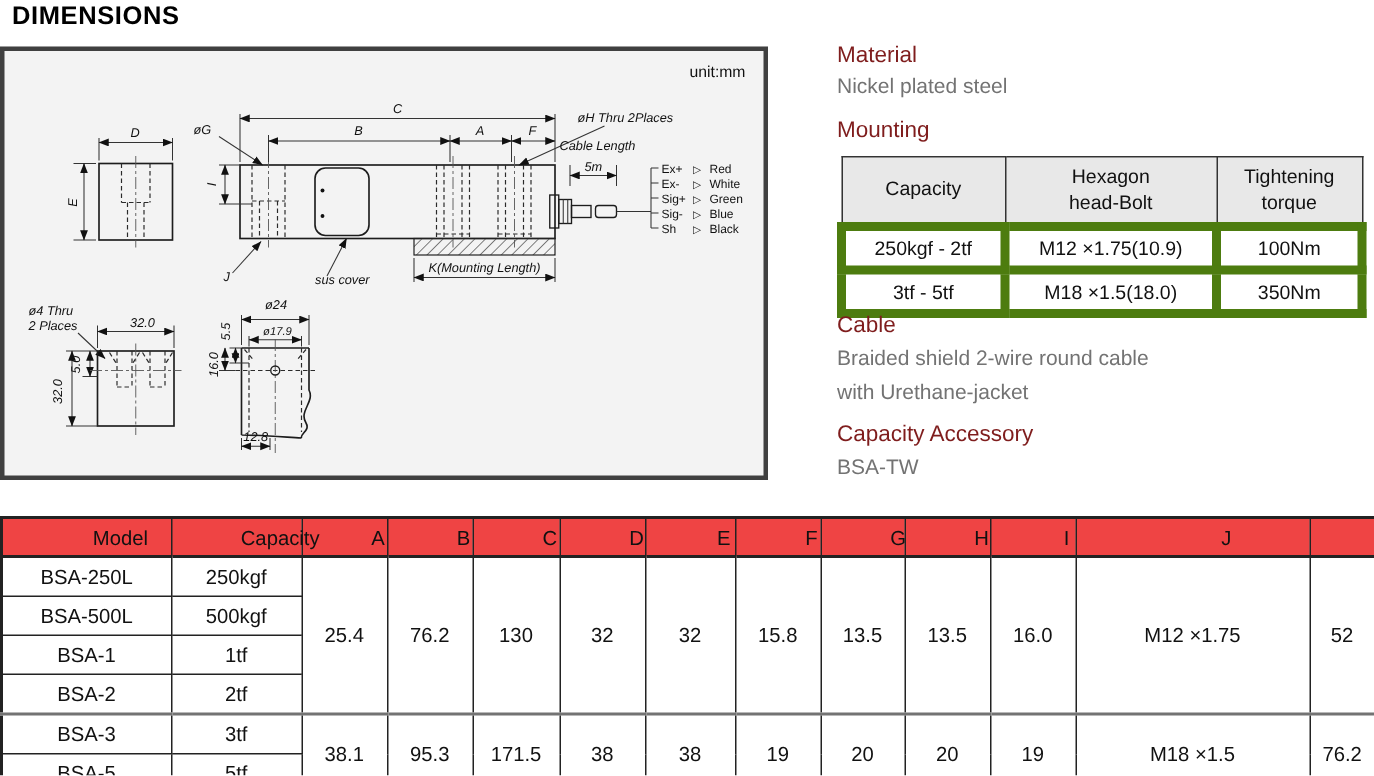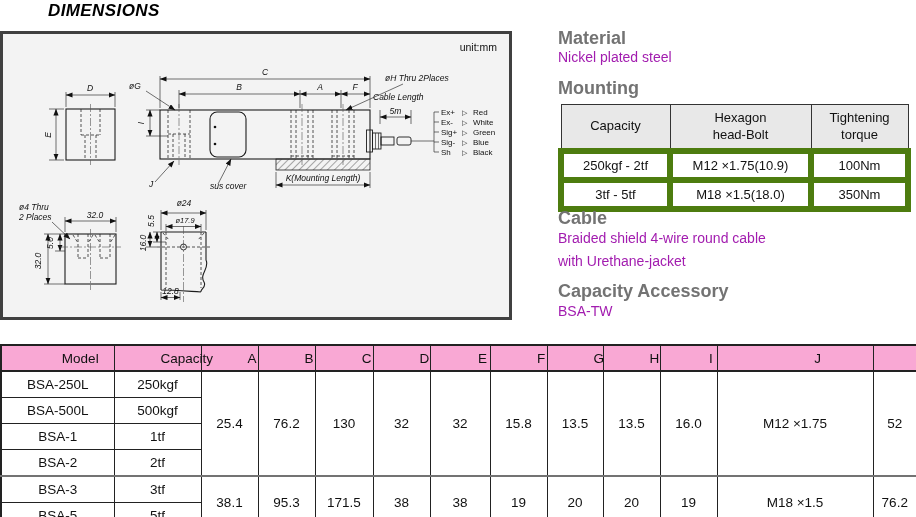--- a/index.html
+++ b/index.html
@@ -1,51 +1,51 @@
 <!DOCTYPE html>
 <html><head>
 <meta charset="utf-8">
 <style>
   html,body{margin:0;padding:0;background:#fff;}
   .page{position:relative;width:916px;height:517px;background:#fff;overflow:hidden;
         font-family:"Liberation Sans",sans-serif;color:#111;}
   
-  .title{position:absolute;left:8px;top:1px;font-style:italic;font-weight:bold;
-         font-size:17px;letter-spacing:.4px;color:#000;margin-left:40px;}
+  .title{position:absolute;left:8px;top:1px;font-weight:bold;
+         font-size:17px;letter-spacing:.4px;color:#000;}
   
   .draw-box{position:absolute;left:0px;top:31px;width:506px;height:283px;
             background:#f3f3f3;border:3px solid #404040;}
   .draw-box svg{position:absolute;left:0;top:0;}
   svg .o{fill:none;stroke:#1c1c1c;stroke-width:1.1;}
   svg .o2{fill:none;stroke:#1c1c1c;stroke-width:.9;}
   svg .t{fill:none;stroke:#333;stroke-width:.7;}
   svg .d{fill:none;stroke:#2a2a2a;stroke-width:.8;stroke-dasharray:3,2;}
   svg .c{fill:none;stroke:#555;stroke-width:.6;stroke-dasharray:8,2,2,2;}
   svg text{fill:#111;}
   svg .l{font:italic 8.5px "Liberation Sans",sans-serif;}
   svg .s{font:italic 7.5px "Liberation Sans",sans-serif;}
   svg .w{font:8px "Liberation Sans",sans-serif;}
   svg .w7{font:7px "Liberation Sans",sans-serif;}
   svg .u{font:10.5px "Liberation Sans",sans-serif;}
   
   .rc{position:absolute;left:558px;}
-  .h1{font-weight:bold;font-size:18px;color:#737373;}
-  .bt{font-size:14px;color:#a21caf;}
+  .h1{font-weight:normal;font-size:15px;color:#7f1d1d;}
+  .bt{font-size:14px;color:#737373;}
   
   table.spec{position:absolute;left:558px;top:104px;border-collapse:collapse;
              table-layout:fixed;font-size:13px;text-align:center;color:#111;
              border:1.5px solid #333;}
   table.spec th{background:#e8e8e8;font-weight:normal;white-space:pre-line;
                 border:1px solid #333;height:41px;line-height:1.25;}
   table.spec td{border:6px solid #4d7c0f;height:21px;margin-top:24px;}
   
   table.dims{position:absolute;left:0;top:344px;width:916px;border-collapse:collapse;
              table-layout:fixed;font-size:13.5px;text-align:center;color:#111;
              border:2px solid #222;}
-  table.dims th{background:#f9a8d4;font-weight:normal;border:1px solid #222;
+  table.dims th{background:#ef4444;font-weight:normal;border:1px solid #222;
                 border-bottom:2px solid #222;height:22px;padding-left:46px;}
   table.dims td{border:1px solid #222;height:23px;}
   table.dims tr.sep td{border-top:2px solid #737373;}
 </style>
 </head>
 <body>
 
 <div class="page">
 
   <div class="title">DIMENSIONS</div>
@@ -211,21 +211,21 @@
       </tr>
       <tr>
         <td>3tf - 5tf</td>
         <td>M18 ×1.5(18.0)</td>
         <td>350Nm</td>
       </tr>
     </tbody>
   </table>
 
   <div class="rc h1" style="top:208px">Cable</div>
-  <div class="rc bt" style="top:230px">Braided shield 4-wire round cable</div>
+  <div class="rc bt" style="top:230px">Braided shield 2-wire round cable</div>
   <div class="rc bt" style="top:253px">with Urethane-jacket</div>
   <div class="rc h1" style="top:281px">Capacity Accessory</div>
   <div class="rc bt" style="top:303px">BSA-TW</div>
 
   <table class="dims">
     <colgroup>
       <col style="width:113px">
         <col style="width:87px">
         <col style="width:57px">
         <col style="width:57px">

